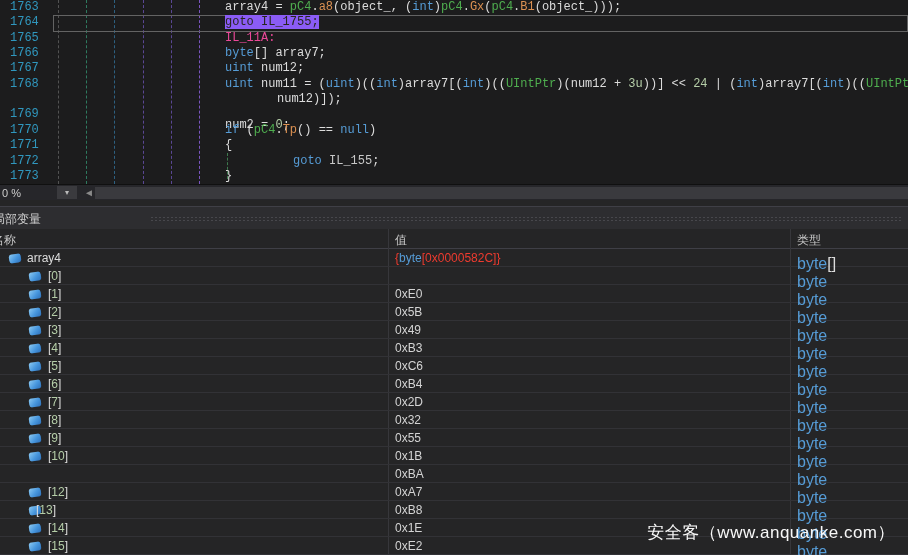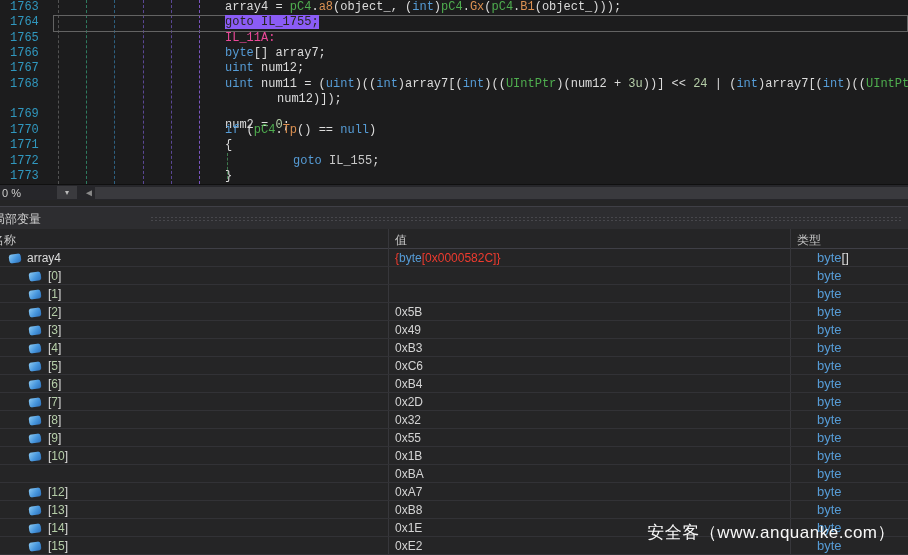--- a/index.html
+++ b/index.html
@@ -39,21 +39,21 @@
   .locals-title { position:absolute; left:-7px; top:4px; color:#d0d0d0; font-size:12px; }
   .title-grip { position:absolute; left:150px; right:6px; top:9px; height:6px;
     background-image:radial-gradient(#47474c 1px, transparent 1.1px); background-size:4px 3px; }
   .locals-header { position:absolute; left:0; top:29px; width:908px; height:20px; background:#252526; border-bottom:1px solid #3f3f46; }
   .hdr-cell { position:absolute; top:3px; color:#c8c8c8; font-size:12px; }
   .col-div { position:absolute; top:29px; bottom:0; width:1px; background:#37373b; }
   .locals-rows { position:absolute; left:0; top:49px; width:908px; bottom:0; overflow:hidden; }
   .lrow { position:relative; width:908px; height:18px; border-bottom:1px solid #323236; }
   .cell-name { position:absolute; left:0; top:0; width:388px; height:18px; color:#dcdcdc; font-size:12px; line-height:18px; overflow:hidden; }
   .cell-value { position:absolute; left:395px; top:0; width:388px; height:18px; color:#d4d4d4; font-size:12px; line-height:18px; overflow:hidden; }
-  .cell-type { position:absolute; left:797px; top:0; right:0; height:18px; color:#dcdcdc; font-size:13px; line-height:18px; overflow:hidden;margin-left:20px; }
+  .cell-type { position:absolute; left:797px; top:6px; right:0; height:18px; color:#dcdcdc; font-size:16px; line-height:18px; overflow:hidden; }
   .v-red { color:#ee3b2f; }
   .v-kw { color:#569cd6; }
   .v-num { color:#b5cea8; }
   .field-icon { position:absolute; top:5px; width:12px; height:9px; border-radius:3px 3px 3px 3px;
     background:linear-gradient(135deg,#8ecbf2 0%,#4796dd 55%,#2d6fb8 100%); transform:rotate(-8deg); }
 
   
   .watermark { position:absolute; top:521px; right:13px; color:#f8f8f8; font-size:17px; letter-spacing:0.5px; z-index:50; }
 </style>
 </head>
@@ -121,20 +121,21 @@
             <span class="field-icon" style="left: 29px;"></span>
             <span style="position: absolute; left: 48px;"><span>[</span><span class="v-num">0</span><span>]</span></span>
           </div>
           <div class="cell-type"><span class="v-kw">byte</span></div>
         </div>
         <div class="lrow">
           <div class="cell-name">
             <span class="field-icon" style="left: 29px;"></span>
             <span style="position: absolute; left: 48px;"><span>[</span><span class="v-num">1</span><span>]</span></span>
           </div>
+          <div class="cell-value">0xE0</div>
           <div class="cell-type"><span class="v-kw">byte</span></div>
         </div>
         <div class="lrow">
           <div class="cell-name">
             <span class="field-icon" style="left: 29px;"></span>
             <span style="position: absolute; left: 48px;"><span>[</span><span class="v-num">2</span><span>]</span></span>
           </div>
           <div class="cell-value">0x5B</div>
           <div class="cell-type"><span class="v-kw">byte</span></div>
         </div>
@@ -210,21 +211,21 @@
           <div class="cell-name">
             <span class="field-icon" style="left: 29px;"></span>
             <span style="position: absolute; left: 48px;"><span>[</span><span class="v-num">12</span><span>]</span></span>
           </div>
           <div class="cell-value">0xA7</div>
           <div class="cell-type"><span class="v-kw">byte</span></div>
         </div>
         <div class="lrow">
           <div class="cell-name">
             <span class="field-icon" style="left: 29px;"></span>
-            <span style="position: absolute; left: 48px;"><span>[</span><span class="v-num">13</span><span>]</span></span>
+            <span style="position: absolute; left: 36px;"><span>[</span><span class="v-num">13</span><span>]</span></span>
           </div>
           <div class="cell-value">0xB8</div>
           <div class="cell-type"><span class="v-kw">byte</span></div>
         </div>
         <div class="lrow">
           <div class="cell-name">
             <span class="field-icon" style="left: 29px;"></span>
             <span style="position: absolute; left: 48px;"><span>[</span><span class="v-num">14</span><span>]</span></span>
           </div>
           <div class="cell-value">0x1E</div>

